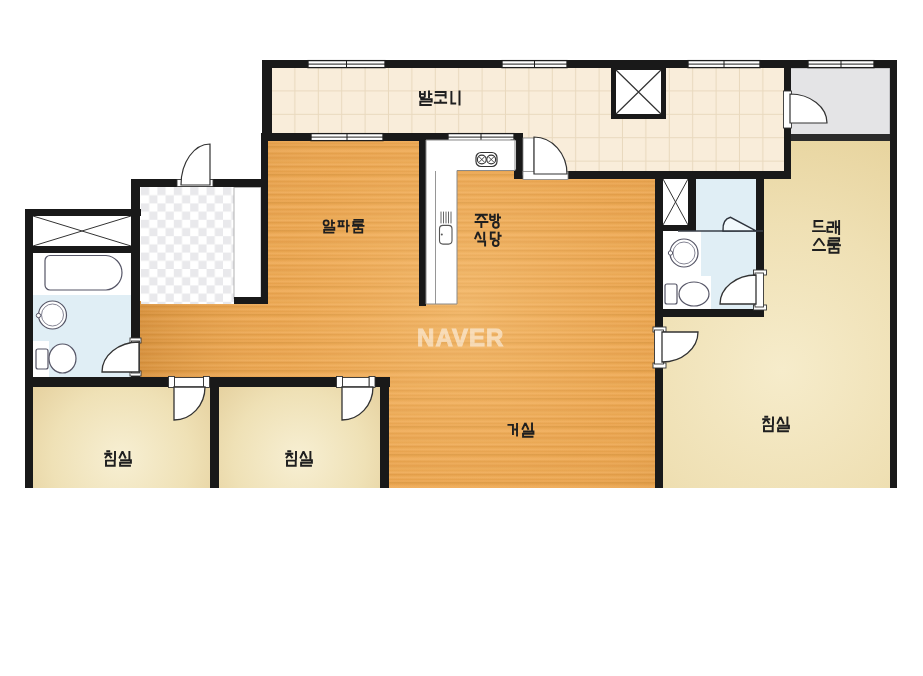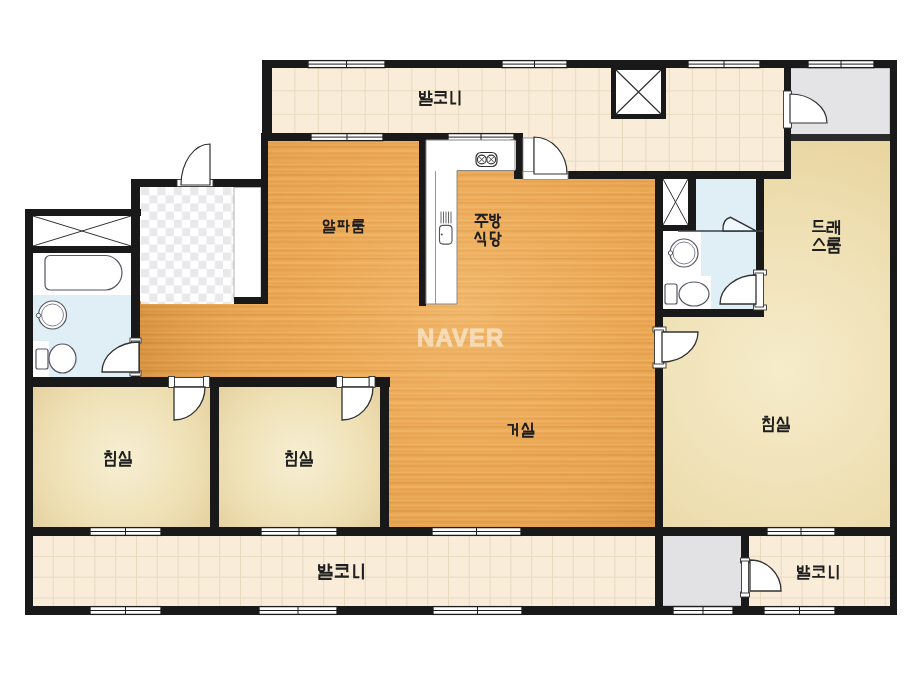--- a/index.html
+++ b/index.html
@@ -1,16 +1,16 @@
 <!DOCTYPE html>
 <html><head>
 <meta charset="utf-8">
 <style>
 html,body{margin:0;padding:0;background:#ffffff;}
-#plan{position:relative;width:923px;height:676px;overflow:hidden;}
+#plan{position:relative;width:923px;height:488px;overflow:hidden;}
 svg{display:block;}
 .t{font-family:"Liberation Sans",sans-serif;}
 </style>
 </head>
 <body>
 
 <div id="plan">
 <svg width="923" height="676" viewBox="0 0 923 676">
 <defs>
 <linearGradient id="wg" gradientUnits="userSpaceOnUse" x1="0" y1="0" x2="0" y2="28">

